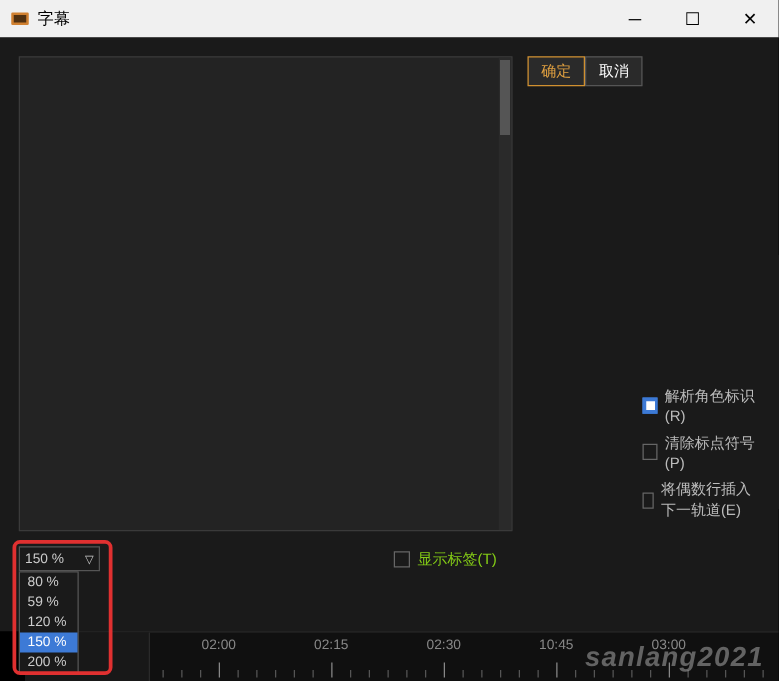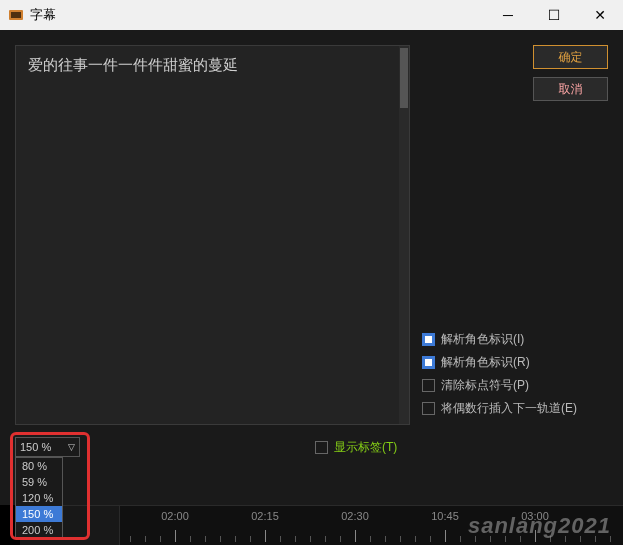--- a/index.html
+++ b/index.html
@@ -13,22 +13,22 @@
     .dialog-body { background: #1a1a1a; height: 475px; padding: 15px 15px 8px 15px; position: relative; }
     
     .content-row { display: flex; gap: 12px; }
     .subtitle-area { width: 395px; height: 380px; background: #232323; border: 1px solid #3a3a3a; padding: 10px 12px; color: #d0d0d0; font-size: 15px; overflow-y: auto; position: relative; }
     .subtitle-area::-webkit-scrollbar { width: 8px; }
     .subtitle-area::-webkit-scrollbar-track { background: #1a1a1a; }
     .subtitle-area::-webkit-scrollbar-thumb { background: #4a4a4a; }
     .scrollbar-visual { position: absolute; right: 0; top: 0; width: 10px; height: 100%; background: #2a2a2a; }
     .scrollbar-visual::before { content: ''; position: absolute; top: 2px; left: 1px; width: 8px; height: 60px; background: #555; }
     
-    .right-col { flex: 1; display: flex; flex-direction: column; }
-    .btn { width: 75px; height: 24px; background: #2a2a2a; border: 1px solid #555; color: #fca5a5; font-size: 12px; display: flex; align-items: center; justify-content: center; margin-bottom: 8px; cursor: pointer; margin-left: auto; }
+    .right-col { flex: 1; display: flex; }
+    .btn { width: 75px; height: 24px; background: #2a2a2a; border: 1px solid #555; color: #ffffff; font-size: 12px; display: flex; align-items: center; justify-content: center; margin-bottom: 8px; cursor: pointer; margin-left: auto; }
     .btn.primary { border-color: #d09030; color: #e0a040; }
     
     .options { margin-top: auto; padding-bottom: 2px; }
     .opt { display: flex; align-items: center; gap: 6px; color: #bbb; font-size: 12px; margin-bottom: 6px; cursor: pointer; }
     .cb { width: 13px; height: 13px; border: 1px solid #666; background: #1a1a1a; display: inline-flex; align-items: center; justify-content: center; }
     .cb.checked { background: #3d7ad6; border-color: #3d7ad6; }
     .cb.checked::after { content: ''; width: 7px; height: 7px; background: #fff; }
     
     .bottom-row { display: flex; align-items: center; margin-top: 12px; gap: 10px; }
     .zoom-wrap { position: relative; }
@@ -65,31 +65,26 @@
   </span>
   <span class="title-text">字幕</span>
   <div class="winbtn">─</div>
   <div class="winbtn">☐</div>
   <div class="winbtn close">✕</div>
 </div>
 
 <div class="dialog-body">
   <div class="content-row">
     <div class="subtitle-area">
-      <span>爱的往事一件一件件甜蜜的蔓延</span>
       <div class="scrollbar-visual"></div>
     </div>
     <div class="right-col">
       <div class="btn primary">确定</div>
       <div class="btn">取消</div>
       <div class="options">
-        <div class="opt">
-          <span class="cb checked"></span>
-          <span>解析角色标识(I)</span>
-        </div>
         <div class="opt">
           <span class="cb checked"></span>
           <span>解析角色标识(R)</span>
         </div>
         <div class="opt">
           <span class="cb"></span>
           <span>清除标点符号(P)</span>
         </div>
         <div class="opt">
           <span class="cb"></span>

